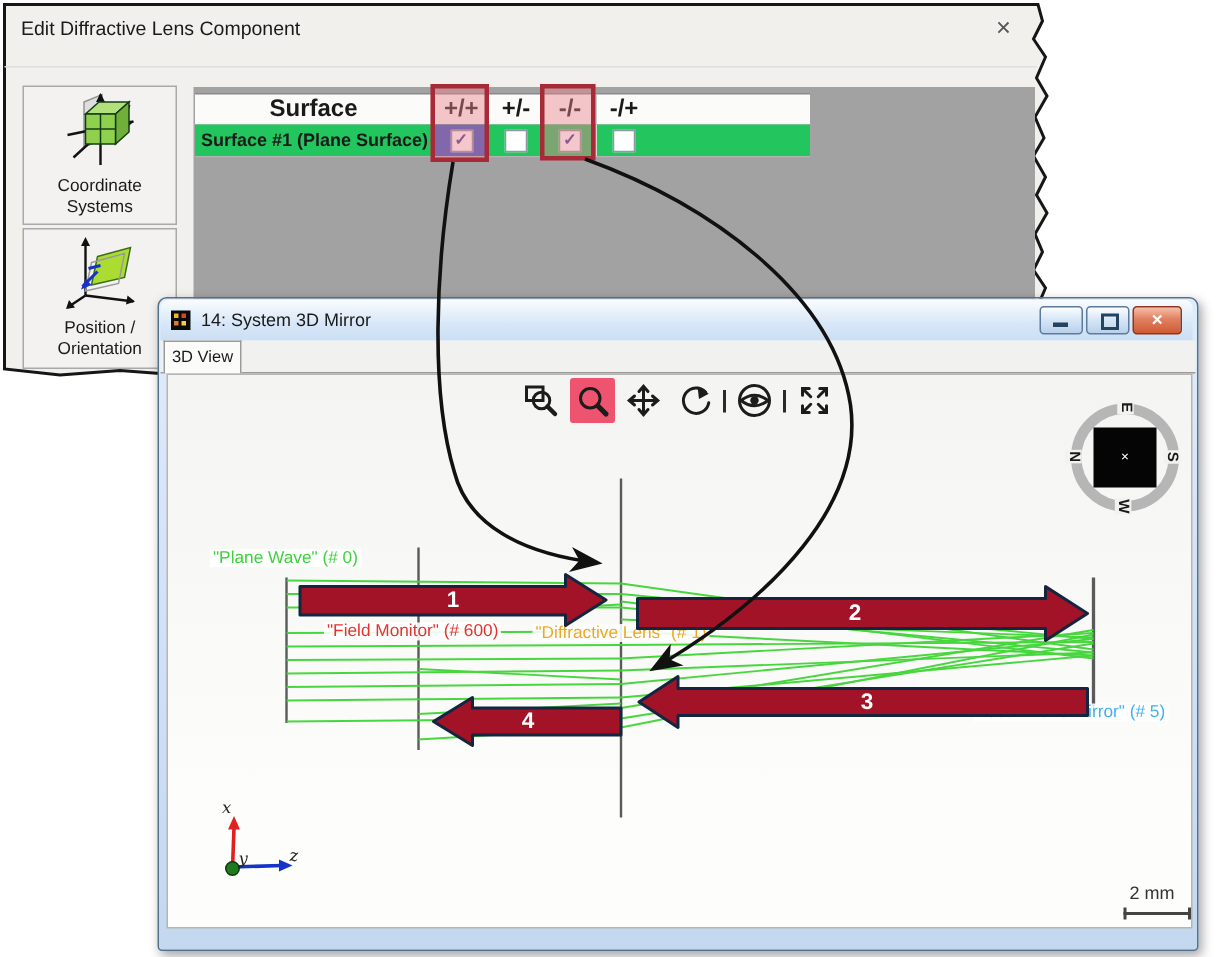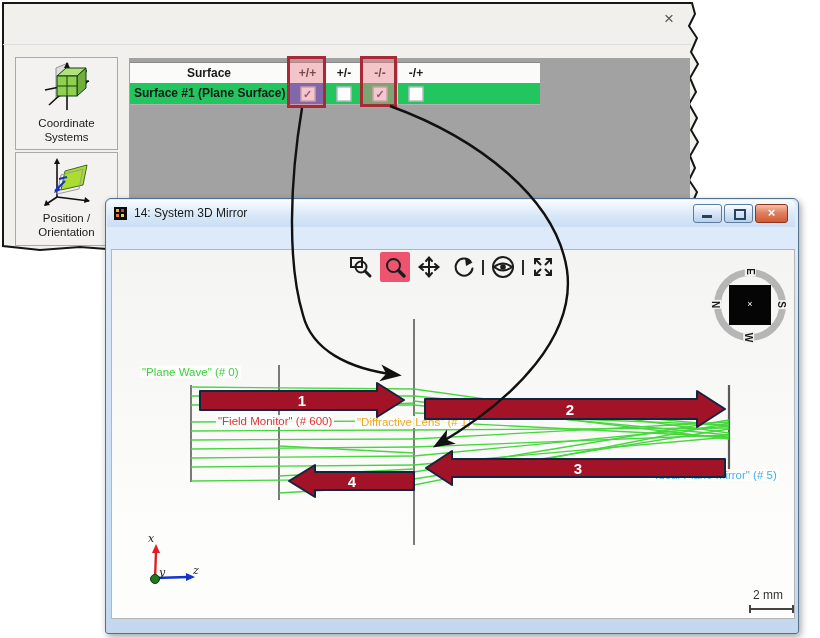--- a/index.html
+++ b/index.html
@@ -10,21 +10,21 @@
   #dialog{left:0;top:0;width:706px;height:256px;z-index:2;}
   #dialog-title{left:14px;top:11px;font-size:13px;}
   #dialog-close{left:664px;top:9px;font-size:17px;color:#555;cursor:default;}
   #dialog-divider{left:3px;top:44px;width:688px;height:1px;background:#ddd;}
   .side-btn{width:101px;border:1px solid #a9a9a9;background:#f3f2f0;text-align:center;}
   .side-btn .lbl{font-size:11.5px;line-height:14px;}
   #tbl-gray{left:129px;top:58px;width:561px;height:185px;background:#a2a2a2;}
   .band{left:130px;width:410px;background:#22c55e;}
   #hdr-band{top:62px;height:20px;background:#fbfbfa;border-top:1px solid #8a8a8a;border-bottom:1px solid #8a8a8a;}
   #row-band{top:83px;height:21px;border-bottom:1px solid #b4b4b4;}
-  .hdr-cell{position:absolute;top:0;height:20px;line-height:20px;font-weight:bold;font-size:12px;text-align:center;border-left:1px solid #c9c9c9;}
+  .hdr-cell{position:absolute;top:0;height:20px;line-height:20px;font-weight:bold;font-size:16px;text-align:center;border-left:1px solid #c9c9c9;}
   .cb-cell{position:absolute;top:0;height:21px;border-left:1px solid #d4d4d4;}
   .cb{position:absolute;left:50%;top:50%;transform:translate(-50%,-50%);width:13px;height:13px;
       background:#fff;border:1px solid #8d9aa5;font-size:11px;line-height:12px;text-align:center;
       font-weight:bold;color:#3b3b8f;}
   .hl-box{border:3px solid #a62a38;background:rgba(233,128,140,.45);z-index:15;}
   
   #win{left:105px;top:198px;width:692px;height:434px;z-index:10;
        background:linear-gradient(#dfecfa,#c3d8ef);border:1px solid #51718f;border-radius:6px 6px 3px 3px;
        box-shadow:2px 3px 7px rgba(0,0,0,.35);}
   #titlebar{left:1px;top:1px;width:688px;height:27px;border-radius:5px 5px 0 0;
@@ -67,20 +67,21 @@
 </head>
 <body>
 
 <div id="dialog" class="abs">
   <svg class="abs" width="706" height="256" style="left:0;top:0">
     <path d="M3,3 L692,3 L695,14 L689,26 L697,38 L691,52 L698,64 L690,78 L696,92 L689,104 L697,118 L691,130 L698,142
              L690,156 L695,168 L689,180 L697,192 L691,206 L697,218 L690,232 L694,243
              L640,246 L600,249 L560,245 L520,249 L480,246 L440,250 L400,246 L360,249 L320,246 L280,250
              L240,247 L200,250 L160,246 L120,250 L80,247 L40,250 L3,246 Z" fill="#f1f0ed" stroke="#161616" stroke-width="2"></path>
   </svg>
+  <span id="dialog-title" class="abs">Edit Diffractive Lens Component</span>
   <span id="dialog-close" class="abs">×</span>
   <div id="dialog-divider" class="abs"></div>
 
   <div class="side-btn abs" style="left:15px;top:57px;height:91px">
     <svg width="52" height="52" viewBox="0 0 52 52" style="margin-top:2px">
       <polygon points="15,8 27,3 27,33 15,38" fill="#dcdcdc" stroke="#8a8a8a" opacity="0.9"></polygon>
       <line x1="4" y1="30" x2="48" y2="21" stroke="#111" stroke-width="1.6"></line>
       <polygon points="48,21 43,20 44,25" fill="#111"></polygon>
       <line x1="26" y1="50" x2="26" y2="3" stroke="#111" stroke-width="1.6"></line>
       <polygon points="26,2 23,8 29,8" fill="#111"></polygon>
@@ -155,20 +156,23 @@
     <span id="win-title" class="abs">14: System 3D Mirror</span>
     <span id="win-btns" class="abs">
       <span class="wbtn">
           <span class="glyph-min"></span>
         </span>
       <span class="wbtn">
           <span class="glyph-restore"></span>
         </span>
       <span class="wbtn close"><span>×</span></span>
     </span>
+  </div>
+  <div id="tabstrip" class="abs">
+    <span id="tab-3dview" class="abs">3D View</span>
   </div>
 
   <div id="scene" class="abs">
 
     <div class="abs" style="left:234px;top:2px;display:flex;align-items:center;gap:4px;z-index:5">
       <span class="ticon">
         <svg width="24" height="24">
             <rect x="2" y="3" width="11" height="9"></rect>
             <circle cx="12" cy="12" r="5.5"></circle>
             <line x1="16" y1="16" x2="21" y2="21" stroke-width="3"></line>

